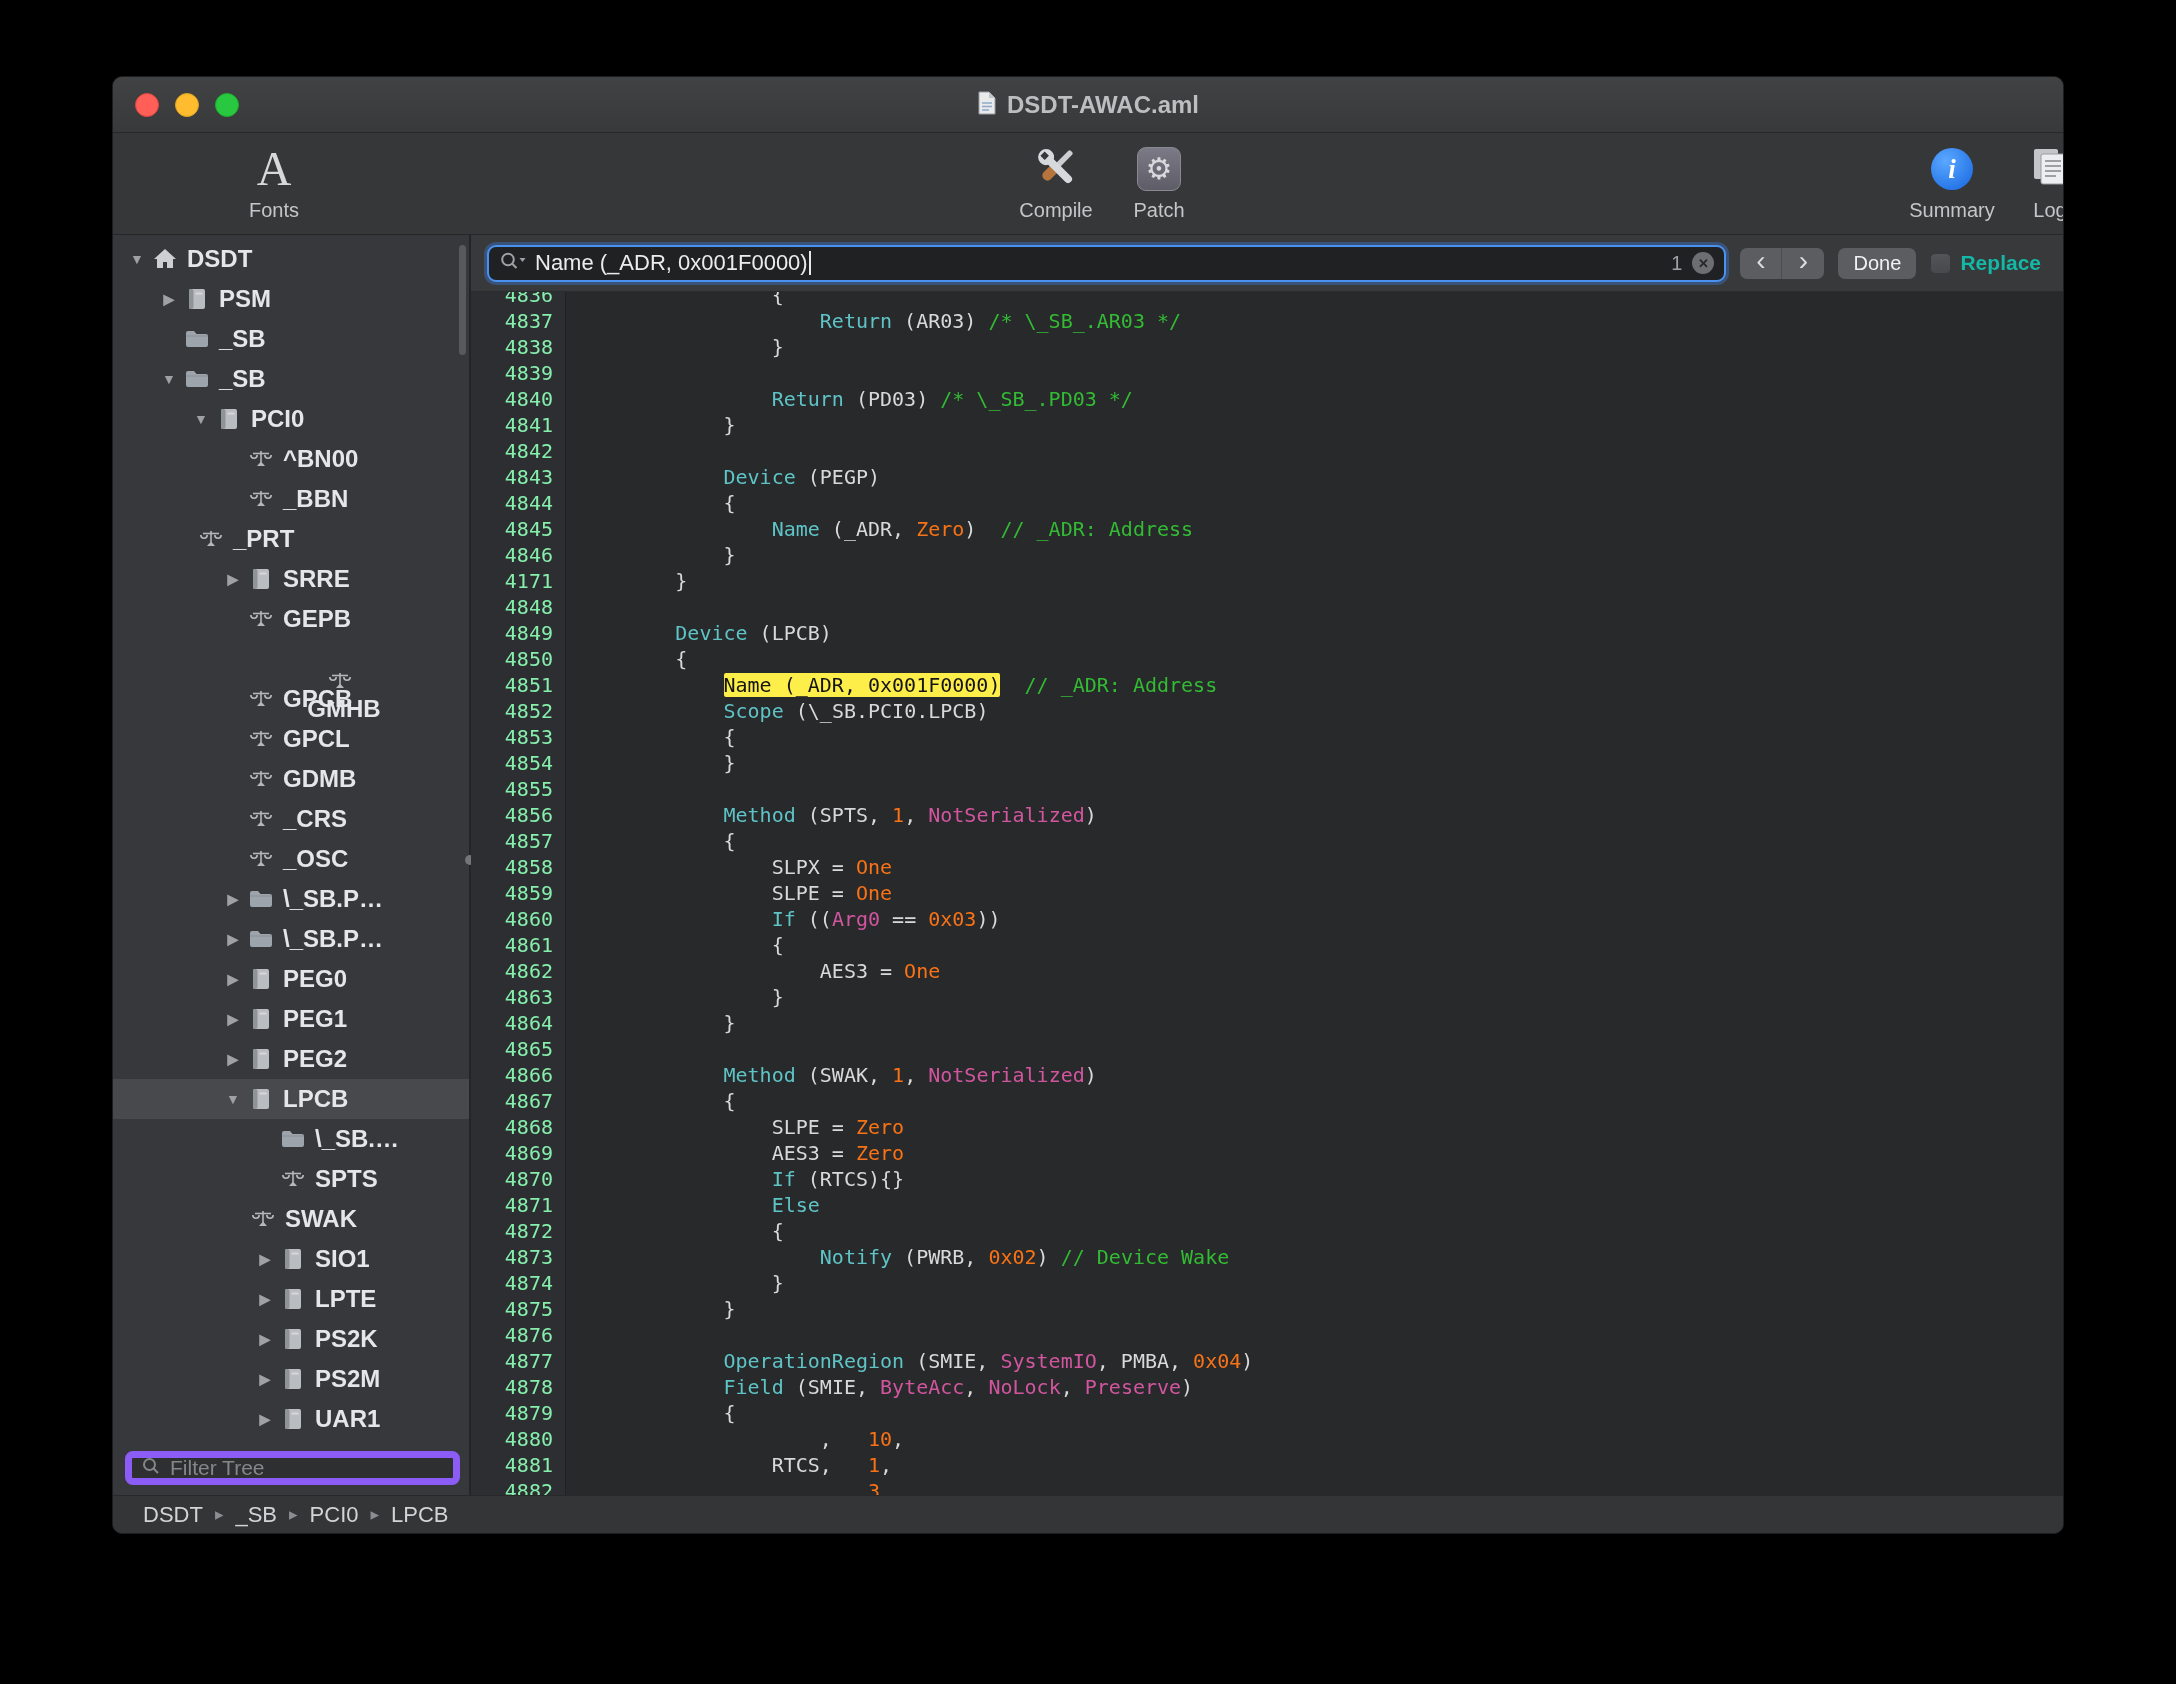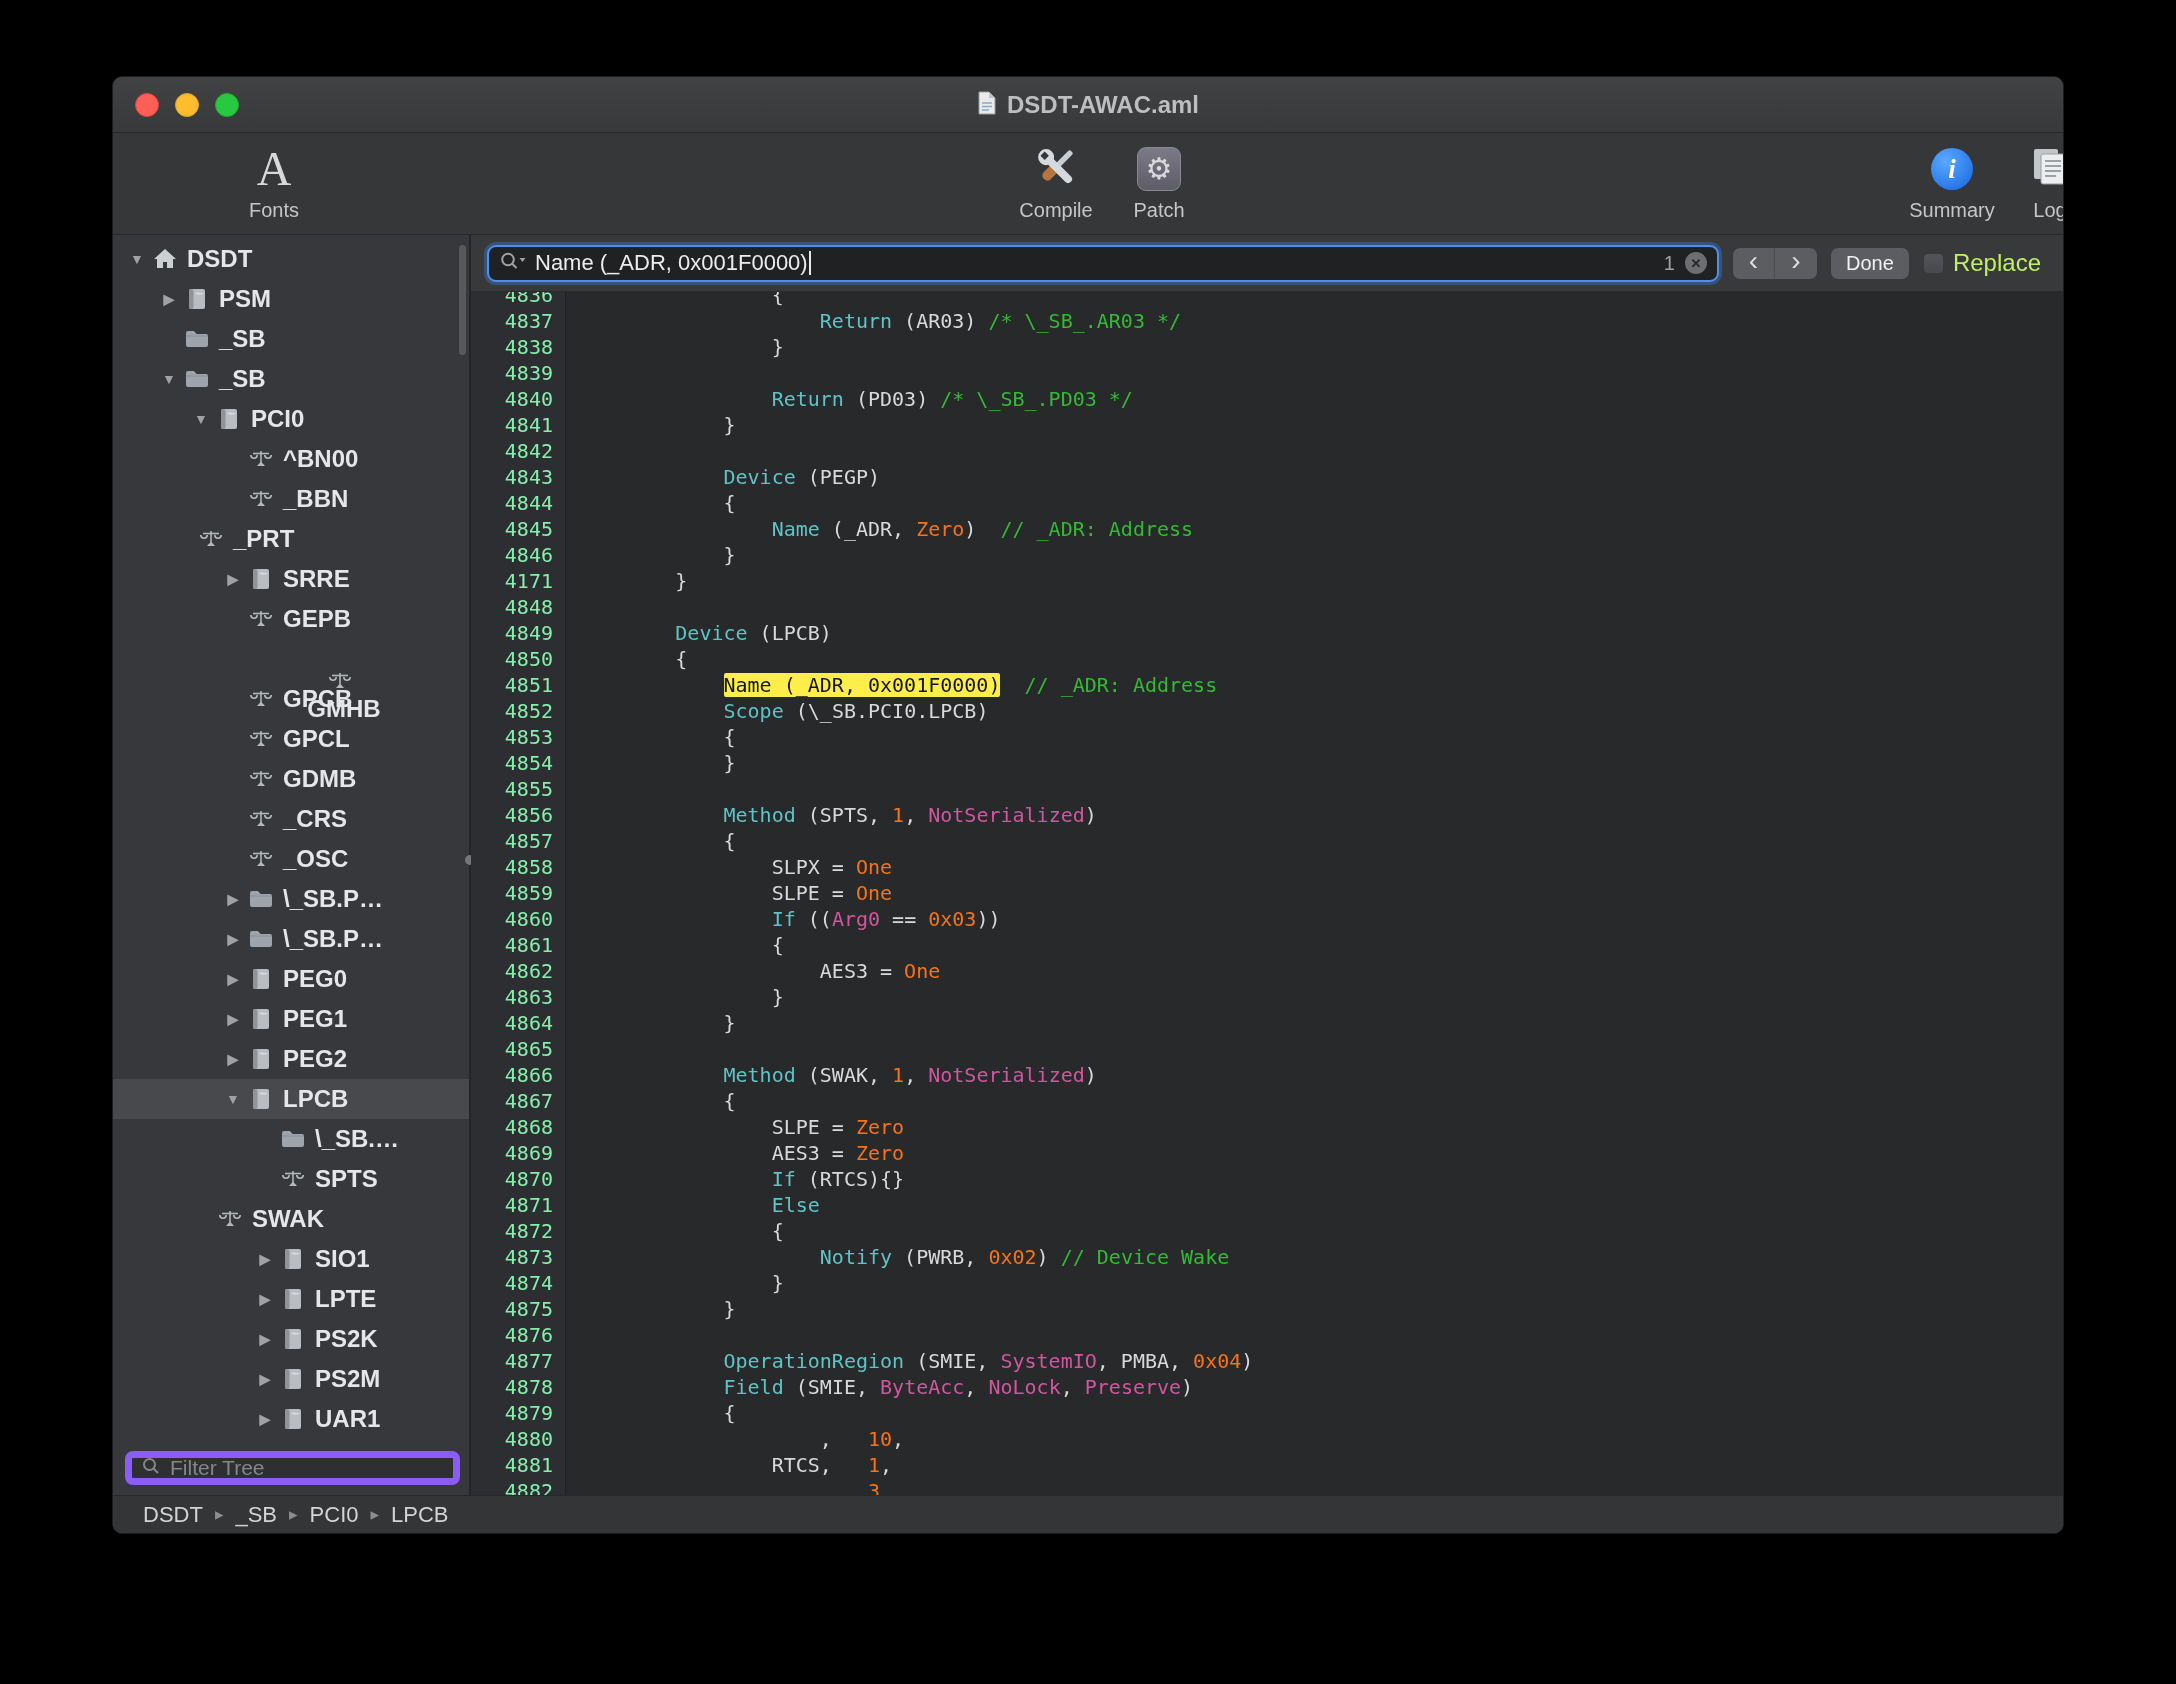--- a/index.html
+++ b/index.html
@@ -73,21 +73,21 @@
                font-size:13px; font-weight:700; display:flex; align-items:center; justify-content:center; }
   .nav-seg { display:flex; }
   .nav-btn { width:42px; height:31px; background:#5b5d60; color:#dddee0; font-size:28px; line-height:1;
              display:flex; align-items:center; justify-content:center; padding-bottom:4px; }
   .nav-btn.prev { border-radius:7px 0 0 7px; border-right:1px solid #4a4c4f; }
   .nav-btn.next { border-radius:0 7px 7px 0; }
   .done-btn { min-width:78px; height:31px; background:#5b5d60; border-radius:7px; color:#f0f1f2;
               font-size:20px; display:flex; align-items:center; justify-content:center; padding:0 14px; }
   .replace-wrap { display:flex; align-items:center; gap:9px; margin-right:6px; }
   .checkbox { width:21px; height:21px; border-radius:5px; background:linear-gradient(#525457,#47494c); border:1px solid #38393c; }
-  .replace-label { font-size:24px; color:#bef264; }
+  .replace-label { font-size:21px; color:#14b8a6;font-weight:bold; }
   .code-area { flex:1; position:relative; overflow:hidden; }
   .code-area::before { content:""; position:absolute; left:0; top:0; bottom:0; width:94px;
                        background:#2c2e31; border-right:1px solid #1f2123; }
   .code-scroll { position:absolute; left:0; right:0; top:-10px; display:flex; }
   .gutter { flex:0 0 94px; width:94px; text-align:right; padding-right:12px;
             font-family:"DejaVu Sans Mono", monospace; font-size:20px; line-height:26px; color:#86efac; position:relative; }
   .code { flex:1; min-width:0; padding-left:14px; font-family:"DejaVu Sans Mono", monospace;
           font-size:20px; line-height:26px; color:#d9d9d9; white-space:pre; position:relative; }
   .ln, .cl { height:26px; }
   .t-p  { color:#d9d9d9; }
@@ -487,21 +487,21 @@
                   <line x1="11" y1="3" x2="11" y2="14.5"></line>
                   <line x1="3" y1="5.5" x2="19" y2="5.5"></line>
                   <path d="M0.8 7 a3.2 3.2 0 0 0 6.4 0"></path>
                   <path d="M14.8 7 a3.2 3.2 0 0 0 6.4 0"></path>
                 </g>
                 <path d="M11 13.5 l-4 4.5 h8 z" fill="#b4b8bb"></path>
               </svg>
             </span>
             <span class="tree-label">SPTS</span>
           </div>
-          <div class="tree-row" style="padding-left: 75px;">
+          <div class="tree-row" style="padding-left: 108px;">
             <span class="disclosure"></span>
             <span class="tree-icon">
               <svg width="22" height="22" viewBox="0 0 22 22">
                 <g stroke="#b4b8bb" stroke-width="1.6" fill="none">
                   <line x1="11" y1="3" x2="11" y2="14.5"></line>
                   <line x1="3" y1="5.5" x2="19" y2="5.5"></line>
                   <path d="M0.8 7 a3.2 3.2 0 0 0 6.4 0"></path>
                   <path d="M14.8 7 a3.2 3.2 0 0 0 6.4 0"></path>
                 </g>
                 <path d="M11 13.5 l-4 4.5 h8 z" fill="#b4b8bb"></path>

